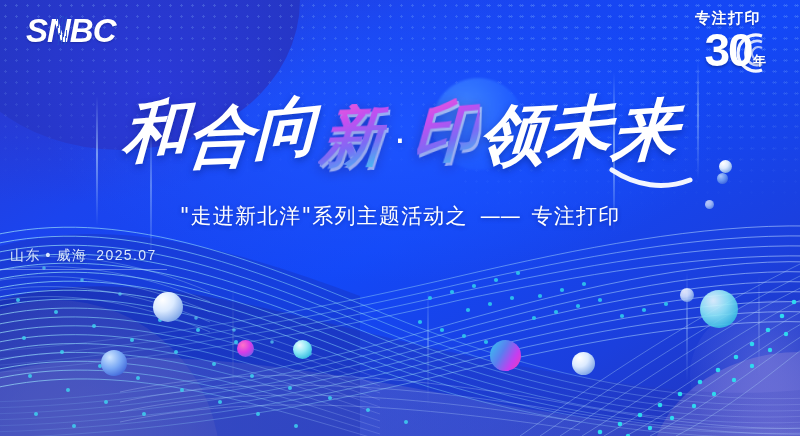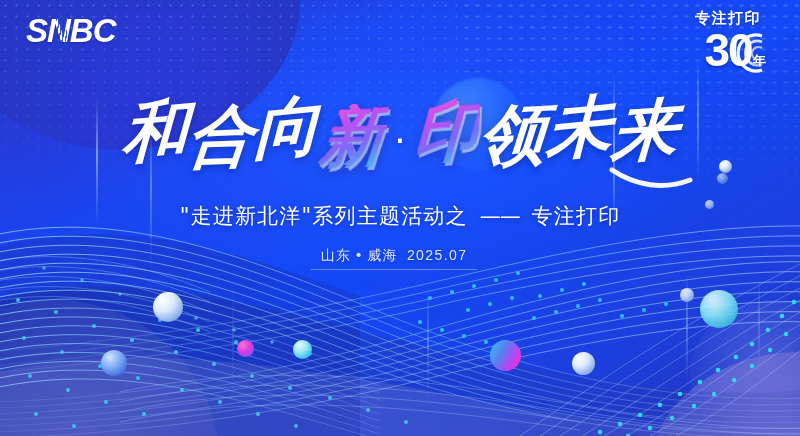--- a/index.html
+++ b/index.html
@@ -157,21 +157,21 @@
     letter-spacing:1.2px;
     font-family:"DejaVu Sans","Liberation Sans",sans-serif;
     text-shadow:0 1px 4px rgba(0,25,110,.45);
     white-space:nowrap;
   }
   #subtitle .dash{letter-spacing:-1px;margin:0 4px;}
 
   
   #dateline{
     position:absolute;left:0;right:12px;top:246px;
-    text-align:center;z-index:25;
+    z-index:25;
   }
   #dateline .inner{
     display:inline-block;
     color:#dbe8ff;
     font-size:14px;letter-spacing:1.4px;
     font-family:"DejaVu Sans","Liberation Sans",sans-serif;
     padding:0 10px 4px 10px;
     border-bottom:1px solid rgba(190,215,255,.45);
     text-shadow:0 1px 3px rgba(0,25,110,.4);
   }

